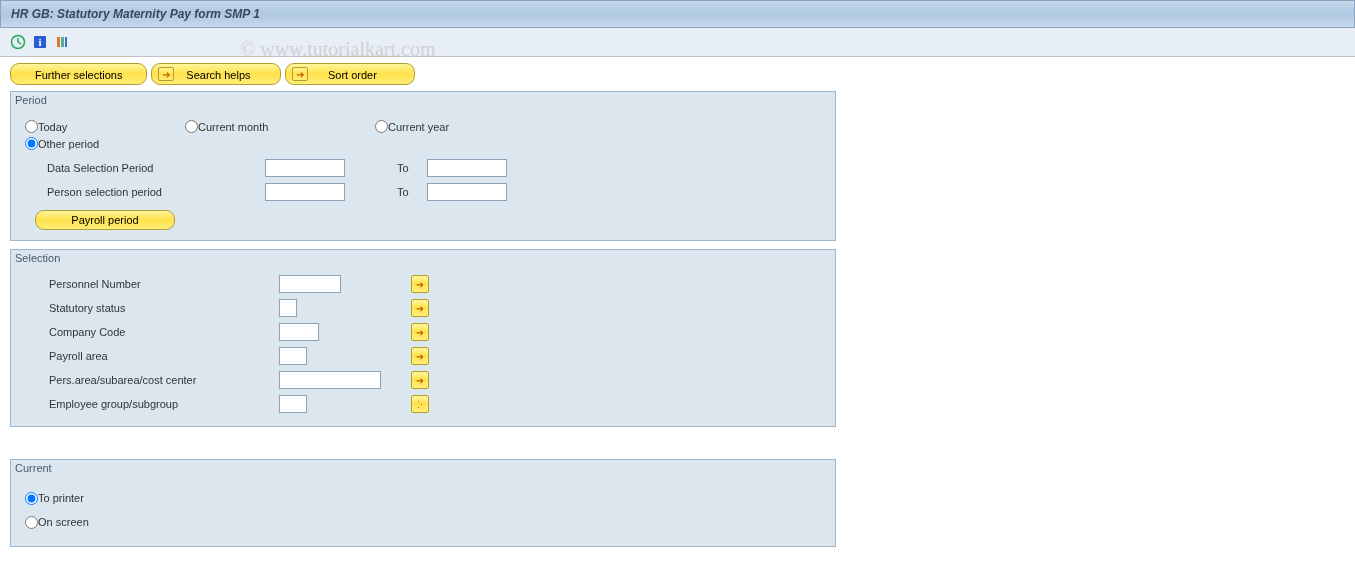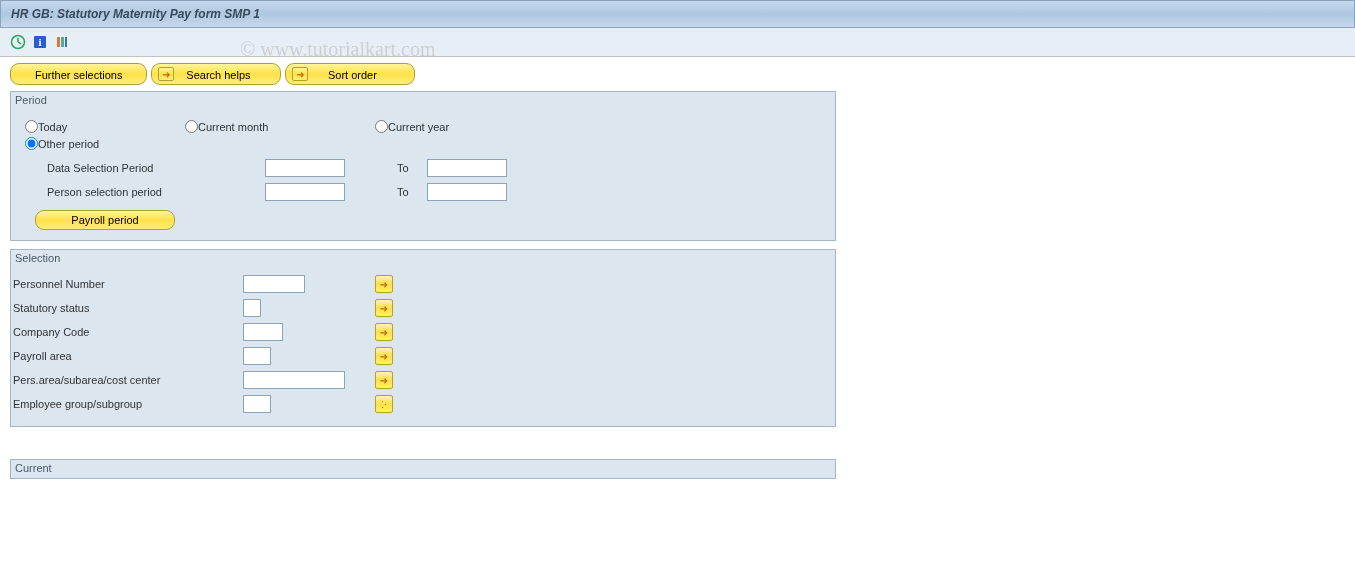--- a/index.html
+++ b/index.html
@@ -129,21 +129,22 @@
     .input-sm { width: 80px; }
     .input-xs { width: 18px; }
     .input-xxs { width: 28px; }
     .input-md { width: 102px; }
     .to-label {
       margin-left: 52px;
       margin-right: 10px;
       width: 20px;
     }
     .selection-rows {
-      padding: 6px 14px 8px 2px;
+      padding: 6px 14px 8px 14px;
+      margin-left: 24px;
     }
     .sel-arrow {
       width: 18px;
       height: 18px;
       background: linear-gradient(to bottom, #fff59a 0%, #ffe14a 50%, #ffed7a 100%);
       border: 1px solid #b0a030;
       border-radius: 2px;
       display: inline-flex;
       align-items: center;
       justify-content: center;
@@ -292,13 +293,27 @@
       <span style="width:98px;"></span>
       <span class="sel-arrow">჻</span>
     </div>
   </div>
 </div>
 
 <div class="spacer-gap"></div>
 
 <div class="groupbox">
   <div class="groupbox-title-bg">Current</div>
+  <div class="output-body">
+    <div class="form-line">
+      <label class="radio-cell" style="width:auto;">
+        <input type="radio" name="output" checked="" style="">
+        <span>To printer</span>
+      </label>
+    </div>
+    <div class="form-line">
+      <label class="radio-cell" style="width:auto;">
+        <input type="radio" name="output" style="">
+        <span>On screen</span>
+      </label>
+    </div>
+  </div>
 </div>
 
 </body></html>

